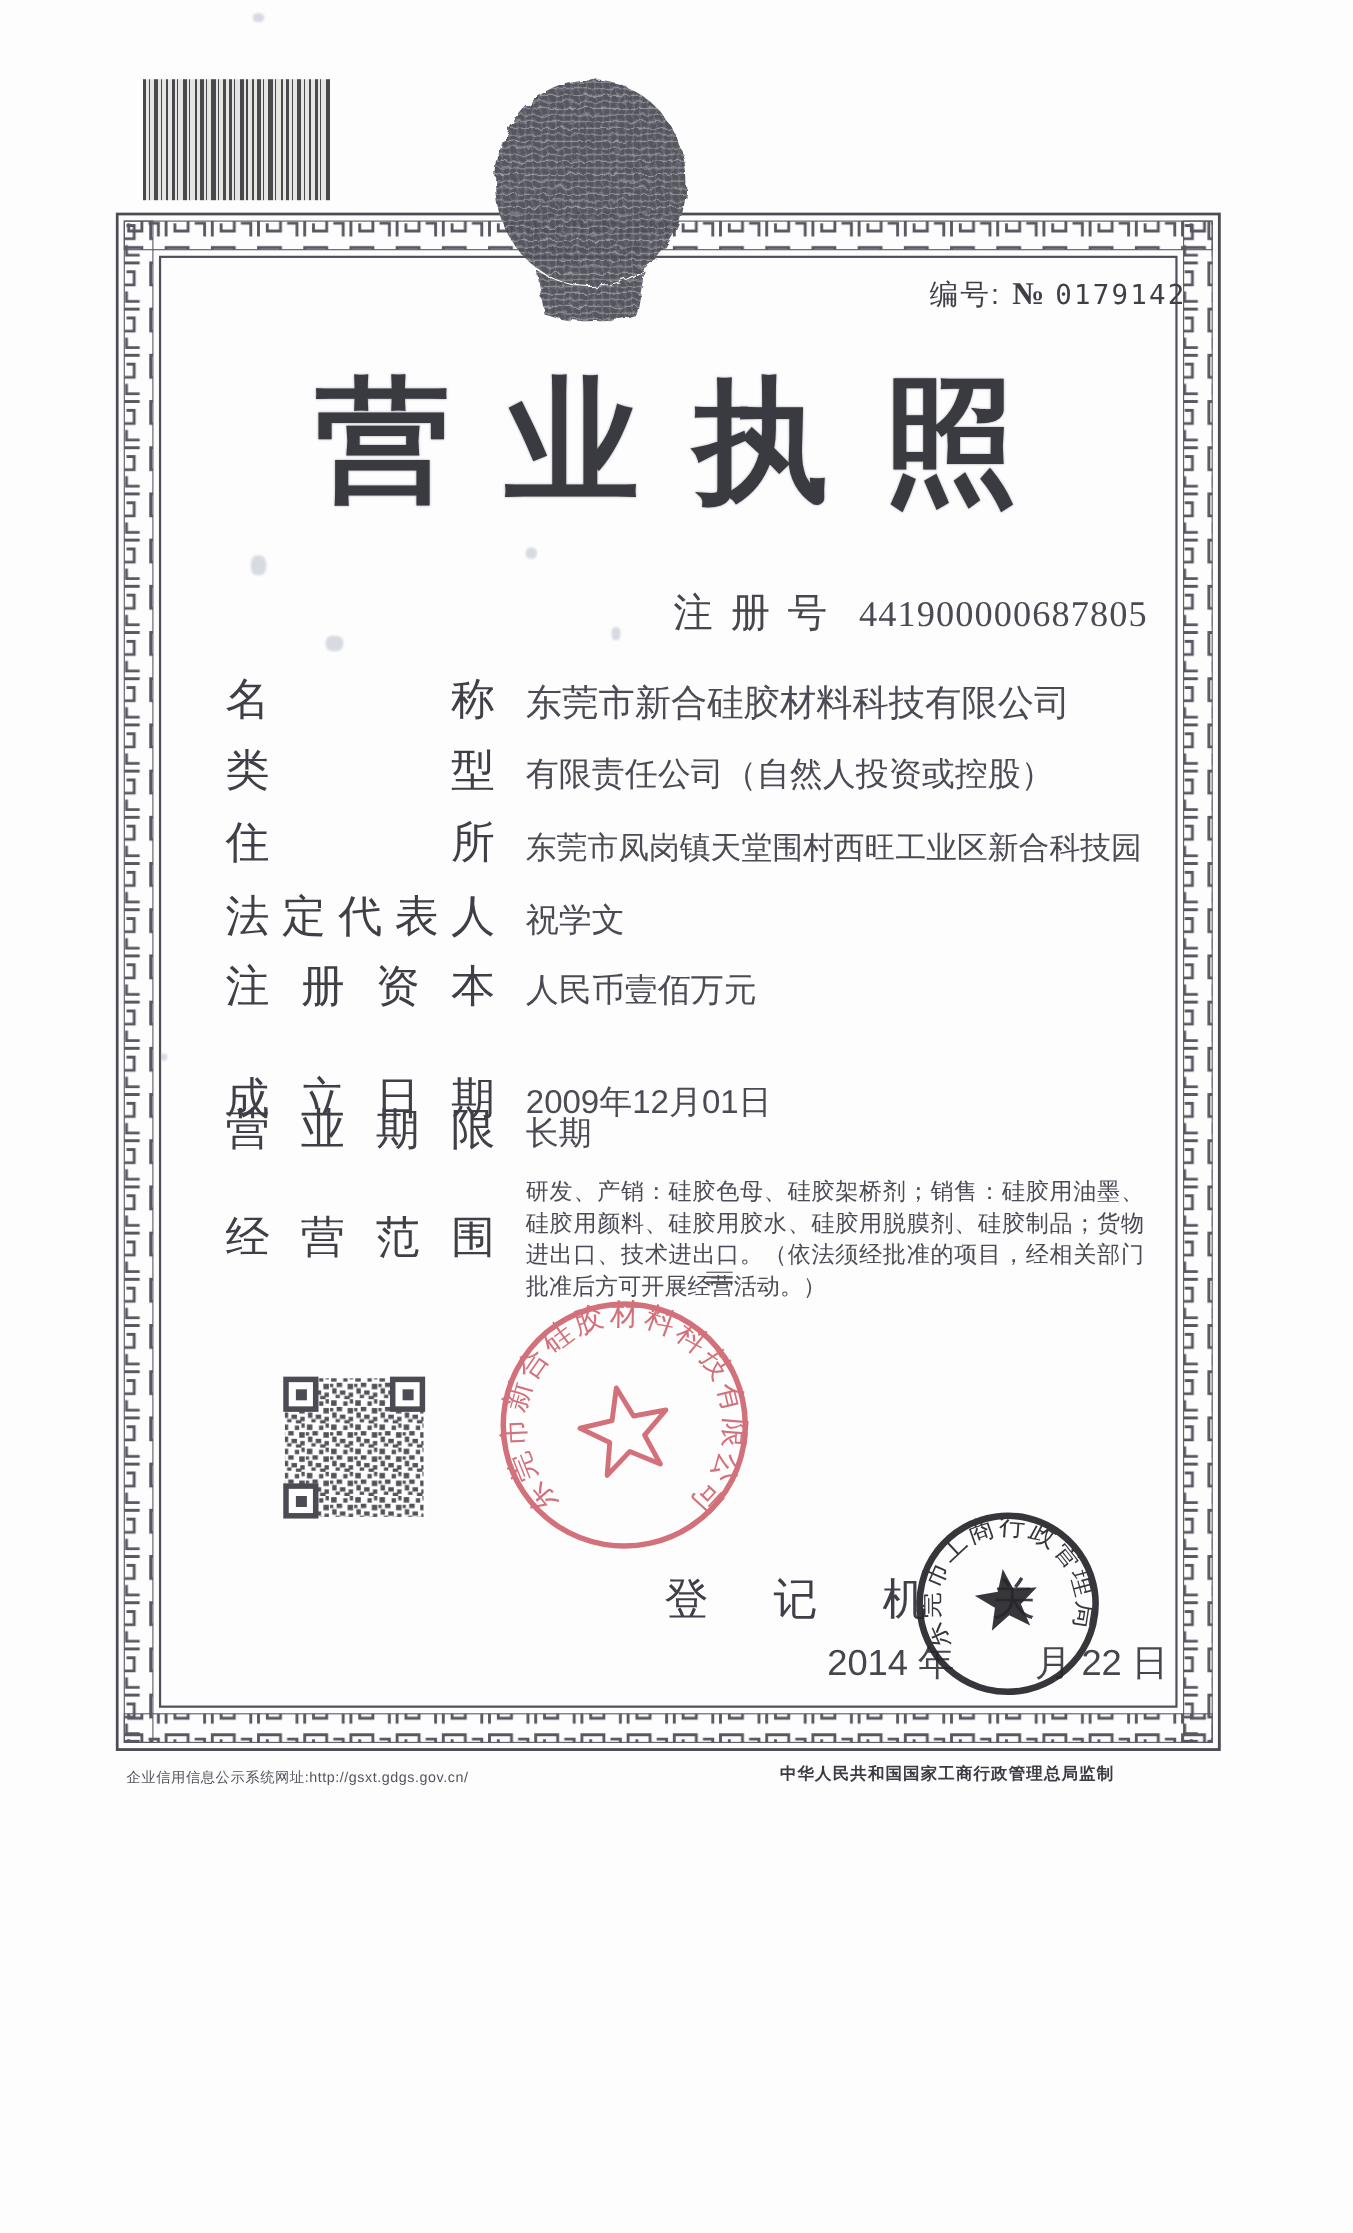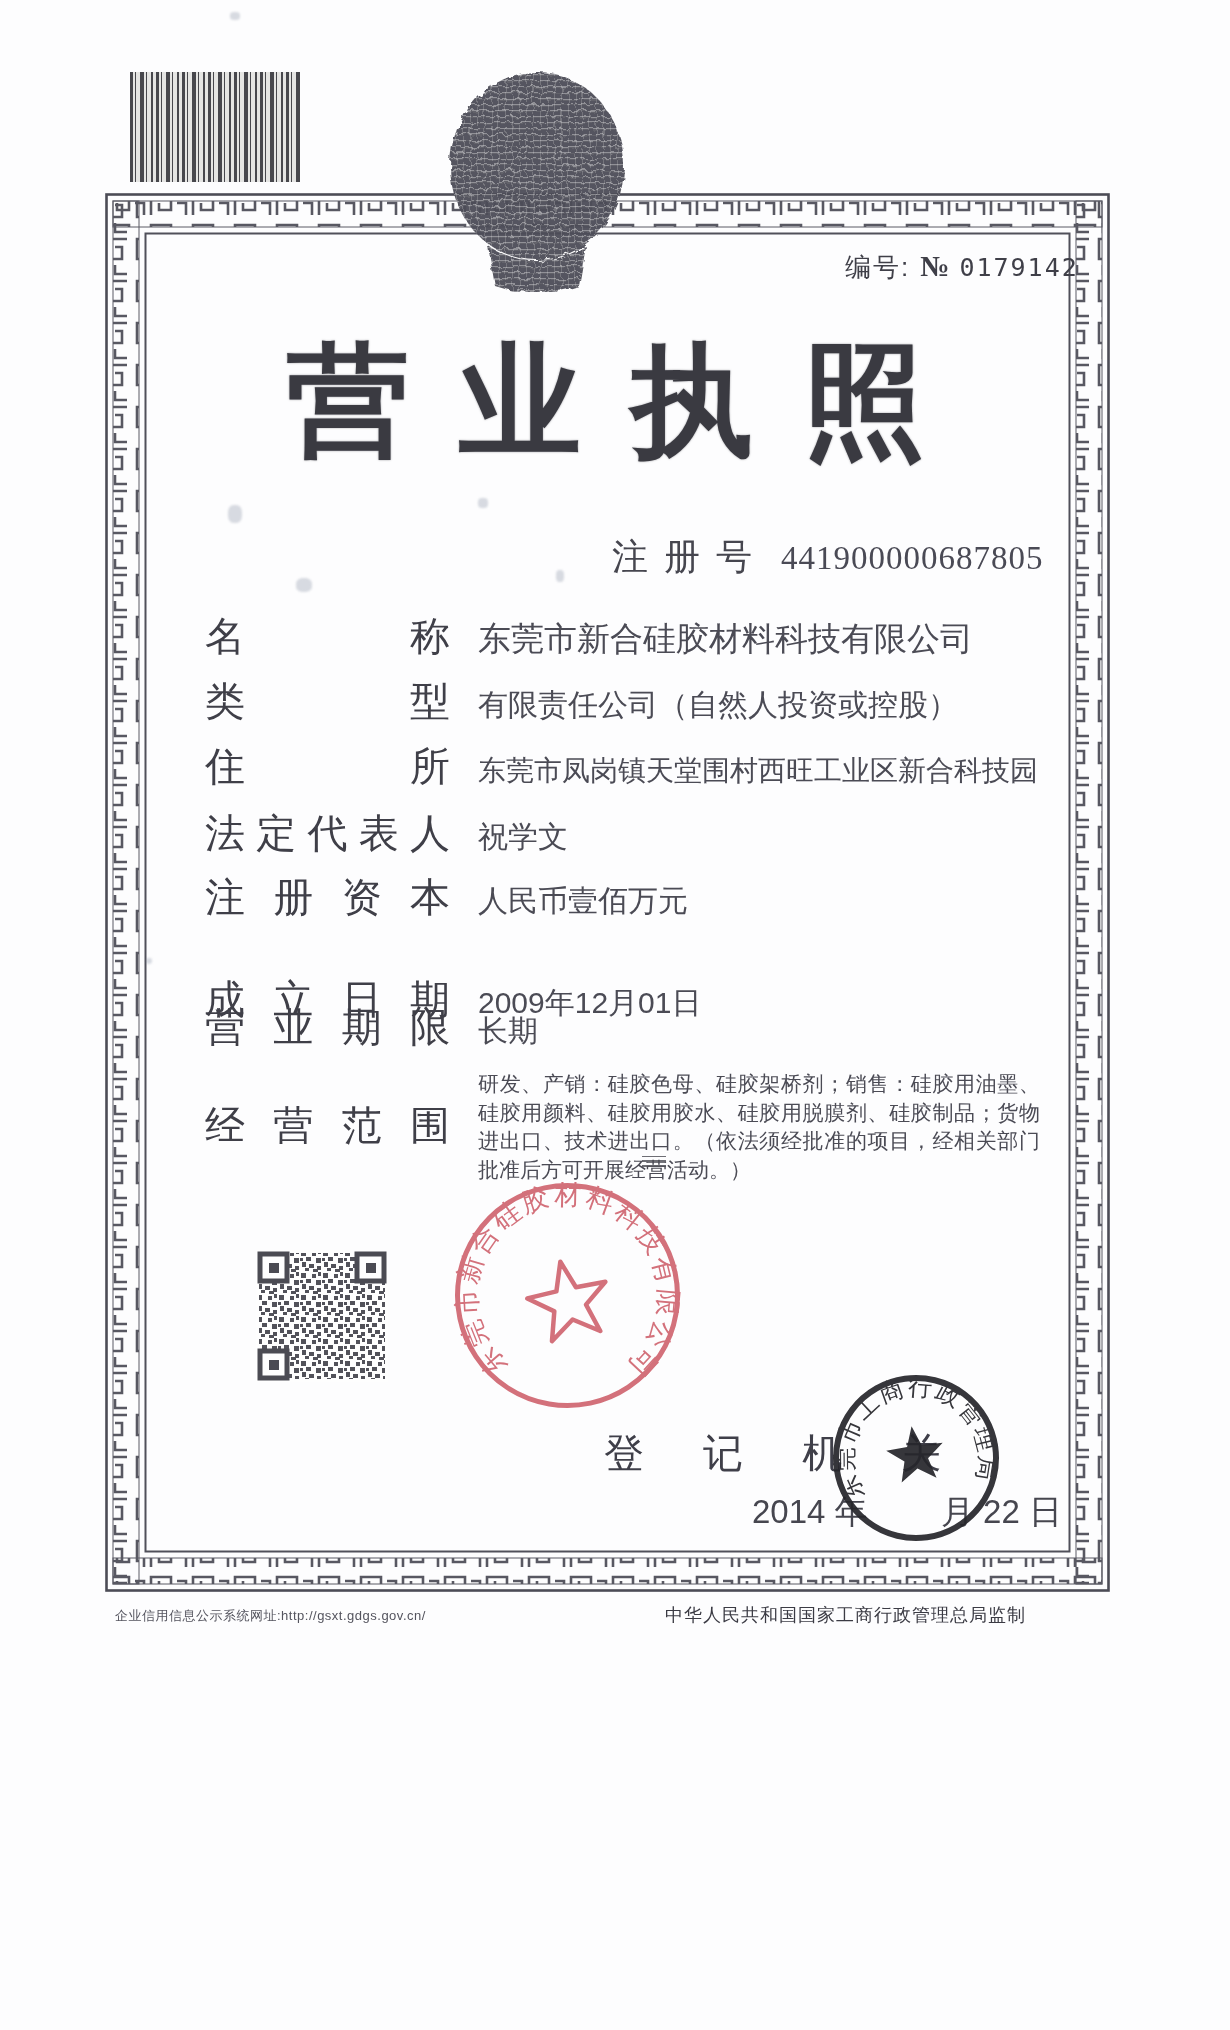--- a/index.html
+++ b/index.html
@@ -50,21 +50,21 @@
   #qr{left:256px;top:1250px;z-index:5;filter:blur(.3px);opacity:.88;}
   #red-seal{left:450px;top:1178px;z-index:7;transform:rotate(-12deg);opacity:.78;}
   #black-seal{left:826px;top:1368px;z-index:8;transform:rotate(-8deg);opacity:.92;}
 
   
   #registry{left:604px;top:1426px;z-index:5;font-size:40px;letter-spacing:24px;color:#3f3f49;white-space:nowrap;}
   #dateline{left:752px;top:1490px;z-index:6;font-size:33px;color:#46464f;white-space:pre;}
 
   
   #footer-left{left:115px;top:1607px;z-index:5;font-size:13px;color:#54545e;letter-spacing:.5px;}
-  #footer-right{left:665px;top:1603px;z-index:5;font-size:18px;font-weight:normal;color:#3b3b44;letter-spacing:1px;}
+  #footer-right{left:709px;top:1603px;z-index:5;font-size:15px;font-weight:bold;color:#3b3b44;letter-spacing:1px;}
 
   
   .artifact{z-index:2;background:rgba(120,130,150,.28);border-radius:40%;filter:blur(1.2px);}
   #art-mark{left:642px;top:1156px;width:24px;height:11px;z-index:6;border-radius:0;filter:none;
     background:repeating-linear-gradient(0deg,#4a4a52 0 2px,transparent 2px 5px);opacity:.8;}
 </style>
 </head>
 <body>
 
 <div id="page">

